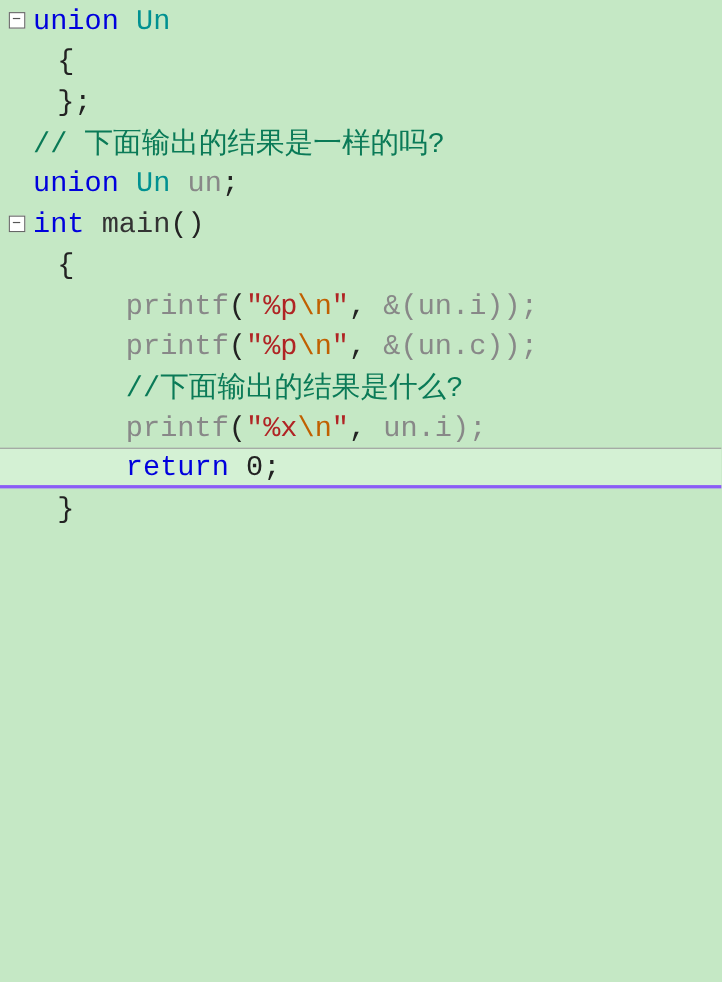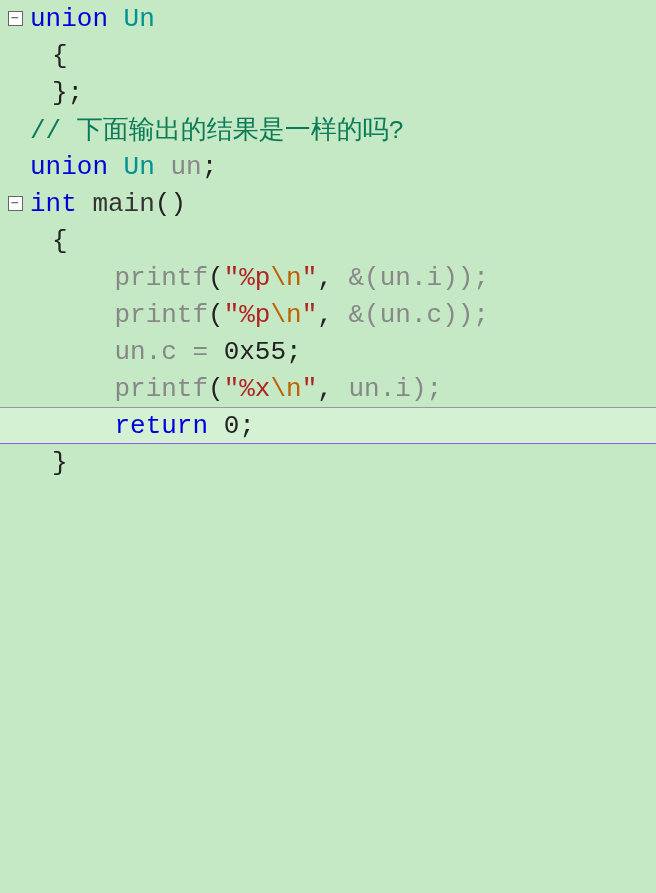--- a/index.html
+++ b/index.html
@@ -54,21 +54,21 @@
 .punct { color: #222; }
 .ident { color: #888; }
 .comment { color: #0a7a57; }
 .str { color: #b02424; }
 .esc { color: #c06000; }
 .num { color: #222; }
 .funcname { color: #333; }
 .highlighted-line {
   background: #d4f1d4;
   border-top: 1px solid #999;
-  border-bottom: 1px solid #8b5cf6;
+  border-bottom: 3px solid #8b5cf6;
 }
 .console-window {
   position: absolute;
   left: 76px;
   top: 740px;
   width: 575px;
   height: 135px;
   border: 1px solid #888;
   background: #fff;
   box-shadow: 0 2px 4px rgba(0,0,0,0.3);
@@ -159,26 +159,26 @@
 <div class="line">
   <div class="gutter guide"></div>
   <div class="code">    <span class="ident">printf</span><span class="punct">(</span><span class="str">"%p</span><span class="esc">\n</span><span class="str">"</span><span class="punct">, </span><span class="ident">&amp;(un.i));</span></div>
 </div>
 
 <div class="line">
   <div class="gutter guide"></div>
   <div class="code">    <span class="ident">printf</span><span class="punct">(</span><span class="str">"%p</span><span class="esc">\n</span><span class="str">"</span><span class="punct">, </span><span class="ident">&amp;(un.c));</span></div>
 </div>
 
-
-
-<div class="line">
-  <div class="gutter guide"></div>
-  <div class="code">    <span class="ident">un.c = </span><span class="num">0x55</span><span class="punct">;</span></div>
-</div>
+<div class="line">
+  <div class="gutter guide"></div>
+  <div class="code">    <span class="comment">//下面输出的结果是什么?</span></div>
+</div>
+
+
 
 <div class="line">
   <div class="gutter guide"></div>
   <div class="code">    <span class="ident">printf</span><span class="punct">(</span><span class="str">"%x</span><span class="esc">\n</span><span class="str">"</span><span class="punct">, </span><span class="ident">un.i);</span></div>
 </div>
 
 <div class="line highlighted-line">
   <div class="gutter guide"></div>
   <div class="code">    <span class="kw">return</span><span class="num"> 0;</span></div>
 </div>

